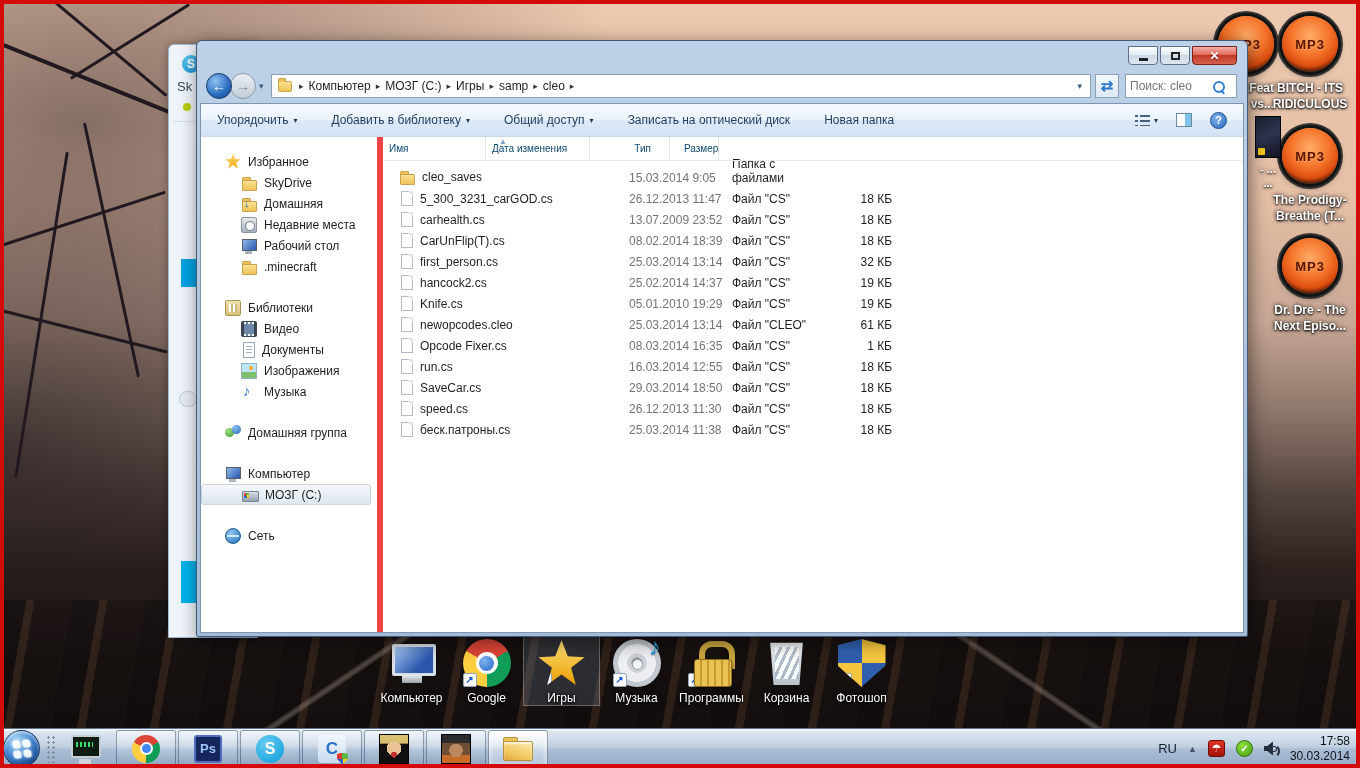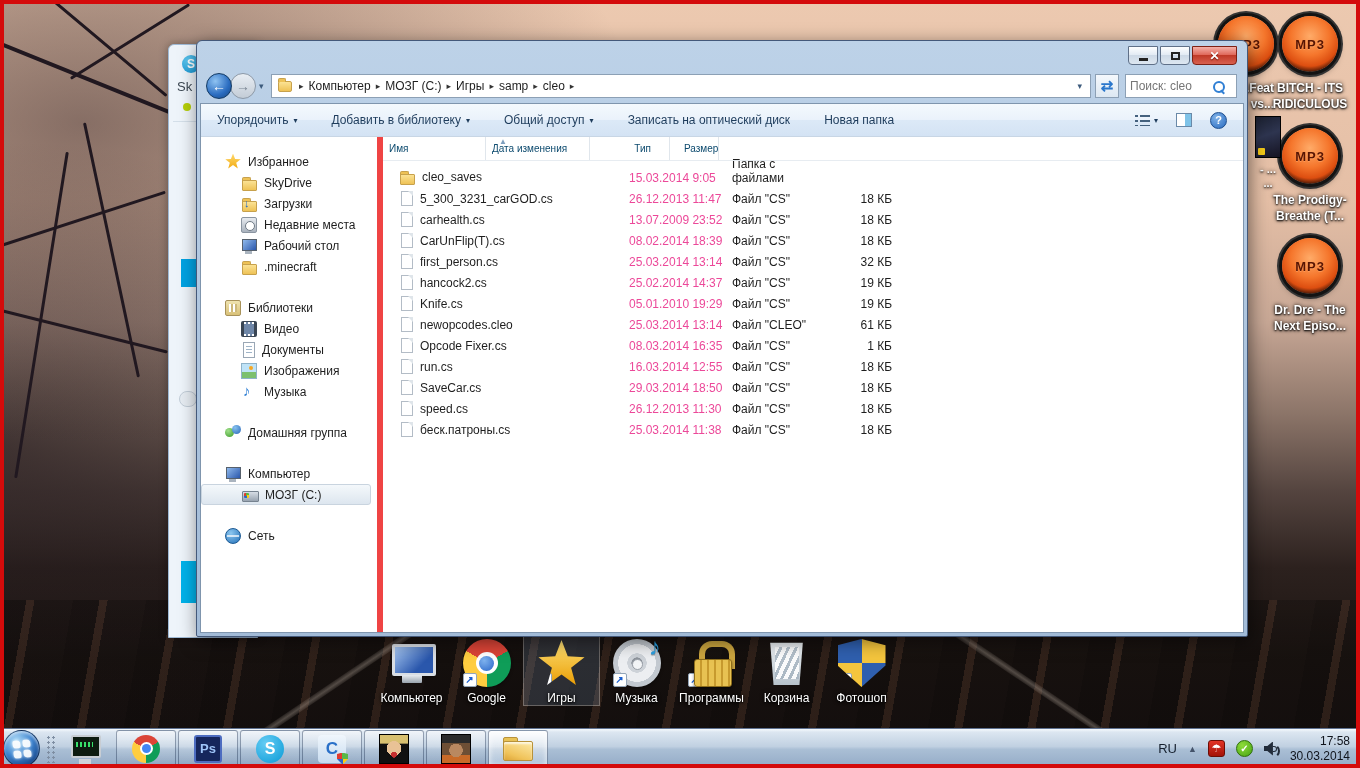--- a/index.html
+++ b/index.html
@@ -112,21 +112,21 @@
   .hcell{font-size:10px;color:#0c4a6e;display:flex;align-items:center;border-right:1px solid #e0e6ec;padding-left:14px}
   .hcell:nth-child(1){width:240px}
   .hcell:nth-child(2){width:103px;padding-left:6px}
   .hcell:nth-child(3){width:104px;padding-left:6px}
   .hcell:nth-child(4){width:80px;justify-content:flex-end;padding:0 18px 0 0}
   .sortmark{position:absolute;left:116px;top:0px;font-size:8px;color:#7fa0bf}
   .flist{flex:1;padding-top:3px}
   .frow{height:21px;display:flex;align-items:flex-end;font-size:12px;color:#1e1e1e}
   .fc-name{width:240px;display:flex;align-items:center;padding-left:16px}
   .fc-name .lbl{margin-left:7px;white-space:nowrap}
-  .fc-date{width:103px;padding-left:6px;color:#ec4899}
+  .fc-date{width:103px;padding-left:6px;color:#737373}
   .fc-type{width:104px;padding-left:6px}
   .fc-size{width:80px;text-align:right;padding-right:18px}
   
   .statusbar{height:66px;flex:none;border-top:1px solid #cdd6df;background:linear-gradient(180deg,#f1f6fb,#e4edf6);position:relative}
   .status-folder{position:absolute;left:18px;top:6px;width:50px;height:42px}
   .status-folder::before{content:"";position:absolute;left:0;top:0;width:22px;height:8px;background:linear-gradient(180deg,#f3d77e,#e5b94f);border:1px solid #bb9a45;border-bottom:none;border-radius:3px 3px 0 0}
   .status-folder::after{content:"";position:absolute;left:0;top:6px;width:46px;height:34px;background:linear-gradient(200deg,#fdeaa8 0%,#f4cf6d 55%,#e2ad3f 100%);border:1px solid #bb9a45;border-radius:3px;box-shadow:2px 3px 4px rgba(0,0,0,.25)}
   .status-text{position:absolute;left:94px;top:16px;font-size:12px;color:#1e1e1e}
 
   
@@ -384,21 +384,21 @@
                 <span class="lbl">Избранное</span>
               </div>
               <div class="srow child">
                 <span class="ic ic-folder"></span>
                 <span class="lbl">SkyDrive</span>
               </div>
               <div class="srow child">
                 <span class="ic ic-folder-down">
                   <span>↓</span>
                 </span>
-                <span class="lbl">Загрузки</span>
+                <span class="lbl">Домашняя</span>
               </div>
               <div class="srow child">
                 <span class="ic ic-recent"></span>
                 <span class="lbl">Недавние места</span>
               </div>
               <div class="srow child">
                 <span class="ic ic-desktop"></span>
                 <span class="lbl">Рабочий стол</span>
               </div>
               <div class="srow child">

